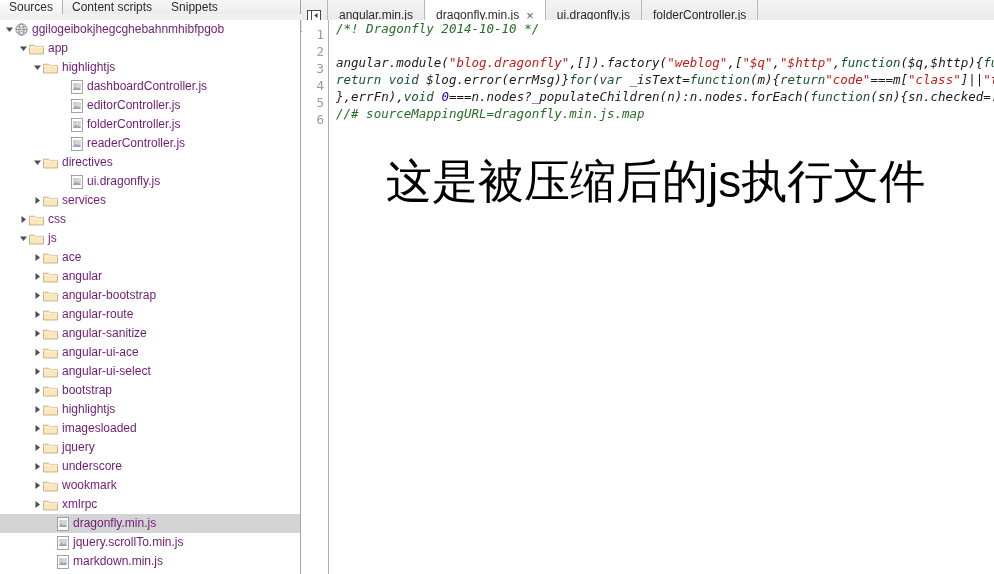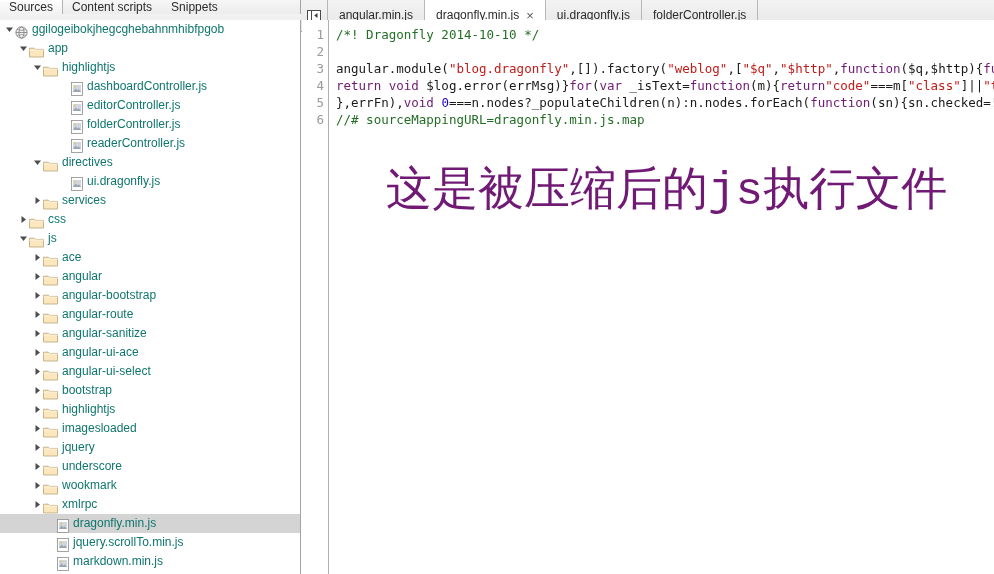--- a/index.html
+++ b/index.html
@@ -112,23 +112,23 @@
     background: #ffffff;
     border-right: 1px solid #a3a3a3;
     box-sizing: border-box;
     overflow: hidden;
   }
 
   .tree-row {
     position: relative;
     height: 19px;
     display: flex;
-    align-items: flex-end;
+    align-items: center;
     font-size: 12px;
-    color: #0f766e;
+    color: #701a75;
     white-space: nowrap;
     box-sizing: border-box;
   }
   .tree-row.selected {
     background: #d4d4d4;
   }
 
   .twisty {
     width: 11px;
     height: 19px;
@@ -187,51 +187,50 @@
     padding-right: 4px;
     color: #9a9a9a;
     font-size: 12.5px;
   }
 
   .code-area {
     position: absolute;
     left: 28px; top: 0;
     right: 0;
     height: 554px;
-    padding-top: 6px;
     overflow: hidden;
     box-sizing: border-box;
+    font-style: italic;
   }
   .code-line {
     height: 17px;
     line-height: 17px;
     white-space: pre;
     padding-left: 6px;
     color: #1a1a1a;
   }
 
   
   .tok-comment  { color: #236e25; }
   .tok-string   { color: #c41a16; }
-  .tok-keyword  { color: #701a75; }
+  .tok-keyword  { color: #14532d; }
   .tok-number   { color: #1c00cf; }
   .tok-plain    { color: #1a1a1a; }
 
   
   .annotation {
     position: absolute;
     left: 386px;
     top: 158px;
-    font-family: Liberation Mono, monospace;
+    font-family: Liberation Sans, sans-serif;
     font-size: 46px;
     line-height: 1;
-    color: #701a75;
+    color: #000000;
     letter-spacing: 0px;
     white-space: nowrap;
-    margin-top: 11px;
   }
 </style>
 </head>
 <body>
 
 <div id="app">
 
   <div class="topbar">
 
     <div class="panel-tabs">

